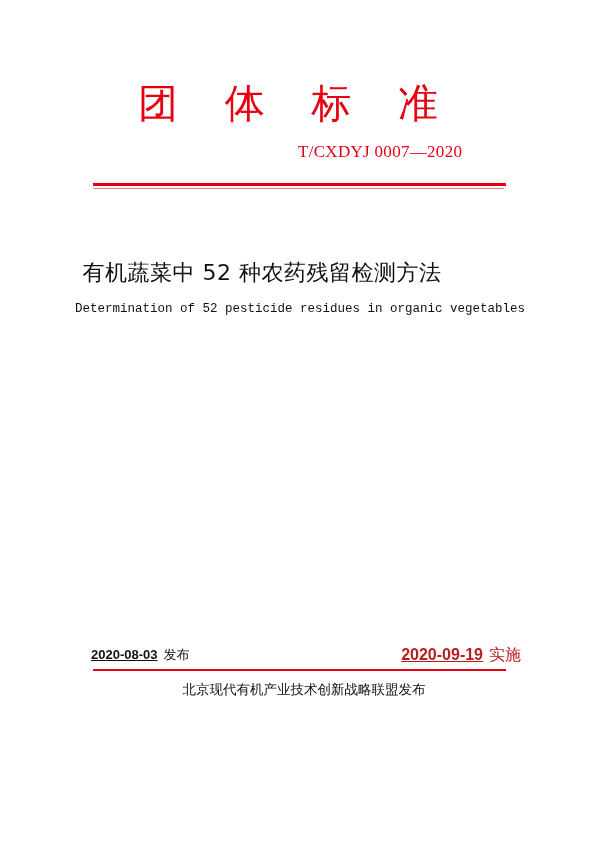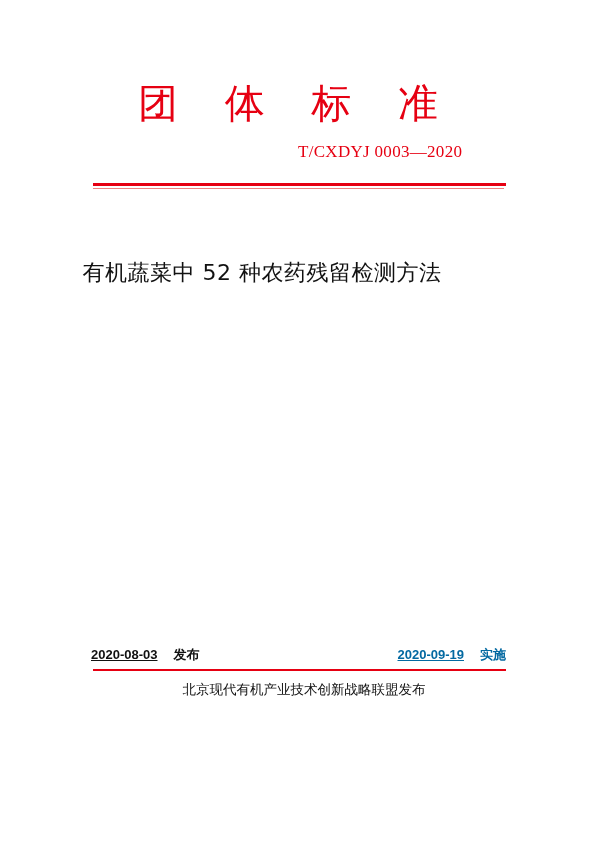--- a/index.html
+++ b/index.html
@@ -95,36 +95,36 @@
       left: 91px;
       top: 646px;
       font-family: "Liberation Sans", sans-serif;
       font-size: 13px;
       line-height: 18px;
       color: #111111;
       white-space: nowrap;
     }
     .impl-date {
       position: absolute;
-      right: 94px;
+      right: 79px;
       top: 646px;
       font-family: "Liberation Sans", sans-serif;
-      font-size: 13px;
+      font-size: 16px;
       line-height: 18px;
-      color: #0369a1;
+      color: #b91c1c;
       white-space: nowrap;
     }
     .date-value {
       font-weight: bold;
       text-decoration: underline;
     }
     .date-label {
       font-family: "DejaVu Sans", sans-serif;
-      font-weight: bold;
-      margin-left: 16px;
+      font-weight: normal;
+      margin-left: 6px;
     }
     .rule-bottom {
       position: absolute;
       left: 93px;
       top: 669px;
       width: 413px;
       height: 2px;
       background: #e60012;
     }
     .publisher {
@@ -144,26 +144,27 @@
 
 <div class="page">
 
   <div class="std-type">
     <span>团</span>
     <span>体</span>
     <span>标</span>
     <span>准</span>
   </div>
 
-  <div class="std-code">T/CXDYJ 0003—2020</div>
+  <div class="std-code">T/CXDYJ 0007—2020</div>
 
   <div class="rule-top-thick"></div>
   <div class="rule-top-thin"></div>
 
   <div class="title-cn">有机蔬菜中 52 种农药残留检测方法</div>
+  <div class="title-en">Determination of 52 pesticide residues in organic vegetables</div>
 
   <div class="issue-date">
     <span class="date-value">2020-08-03</span><span class="date-label">发布</span>
   </div>
 
   <div class="impl-date">
     <span class="date-value">2020-09-19</span><span class="date-label">实施</span>
   </div>
 
   <div class="rule-bottom"></div>

